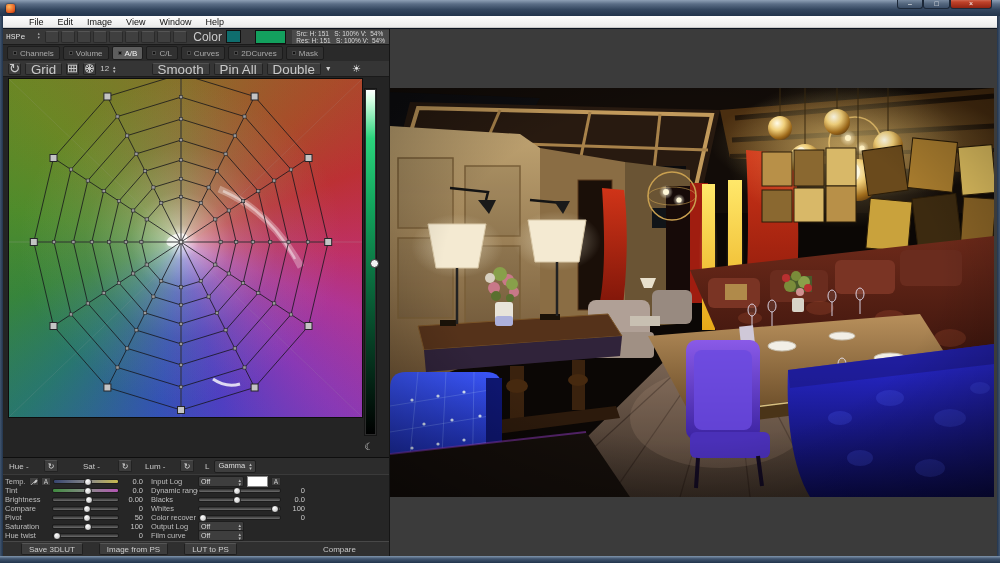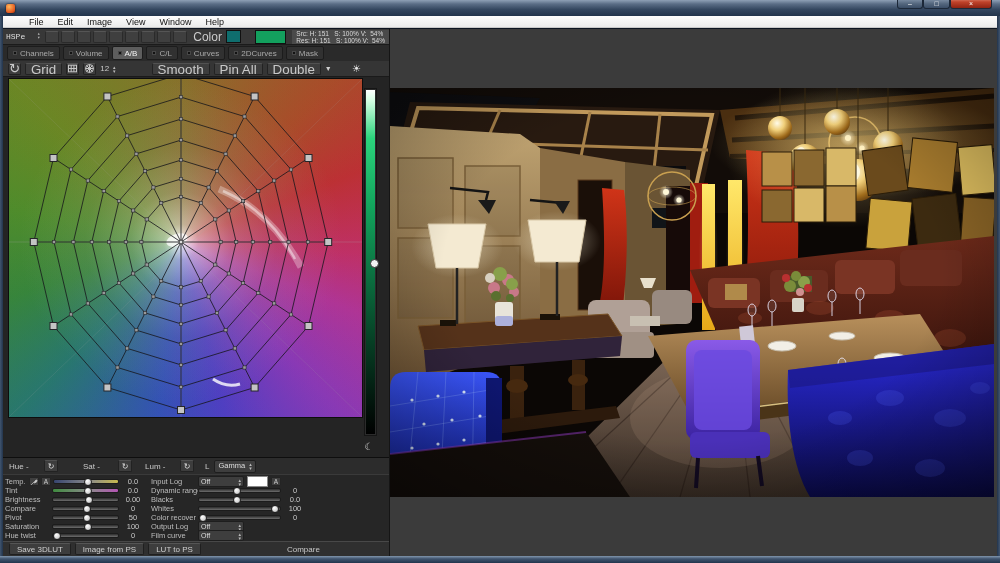--- a/index.html
+++ b/index.html
@@ -57,27 +57,27 @@
   .col{position:absolute;top:2px;display:flex;flex-direction:column;}
   #lcol{left:2px;width:138px;}
   #rcol{left:148px;width:154px;}
   .row{display:flex;align-items:center;height:9px;color:#bdbdbd;font-size:7.5px;}
   .lbl{width:47px;overflow:hidden;white-space:nowrap;}
   .lbl-s{width:24px;}
   .trk{position:relative;flex:1;height:3px;background:linear-gradient(#2c2c2c,#6e6e6e);border-radius:2px;border:1px solid #1c1c1c;margin-right:4px;}
   .trk.temp{background:linear-gradient(90deg,#37456f,#8a8a8a 55%,#c6b84e);}
   .trk.tint{background:linear-gradient(90deg,#3f8a3f,#8a8a8a 55%,#b455b4);}
   .knob{position:absolute;top:-2px;width:6px;height:6px;border-radius:50%;background:radial-gradient(circle at 35% 30%,#fff,#b9b9b9);border:1px solid #222;margin-left:-3px;}
-  .val{width:20px;text-align:center;color:#c9c9c9;}
+  .val{width:20px;text-align:right;color:#c9c9c9;}
   .mini{width:10px;height:9px;background:#3f3f3f;border:1px solid #242424;border-radius:1px;color:#ccc;font-size:6.5px;line-height:8px;text-align:center;padding:0;margin-right:2px;}
   .dd2{height:9px;line-height:8px;width:40px;background:#3e3e3e;border:1px solid #1e1e1e;border-radius:2px;color:#ddd;font-size:7px;padding:0 2px;display:flex;align-items:center;justify-content:space-between;margin-right:3px;}
   #white-swatch{width:19px;height:9px;background:#fff;border:1px solid #888;margin-right:3px;}
   
   #footer{left:3px;top:541px;width:386px;height:15px;background:#2f2f2f;border-top:1px solid #484848;display:flex;align-items:center;gap:4px;padding-left:6px;box-sizing:border-box;}
-  .fb{height:12px;line-height:11px;padding:0 7px;background:#3d3d3d;border:1px solid #1f1f1f;border-top-color:#555;border-radius:2px;color:#cfcfcf;font-size:8px;}
+  .fb{height:12px;line-height:11px;padding:0 7px;background:#3d3d3d;border:1px solid #1f1f1f;border-top-color:#555;border-radius:2px;color:#cfcfcf;font-size:8px;margin-left:12px;}
   #compare{margin-left:76px;color:#c9c9c9;font-size:8px;background:none;border:none;}
   button{font-family:inherit;cursor:default;}
   #photo{left:390px;top:88px;width:604px;height:409px;}
 </style>
 </head>
 <body>
 
 <div id="titlebar" class="abs">
   <div id="app-icon"></div>
   <div style="position:absolute;right:8px;top:0;display:flex;">

